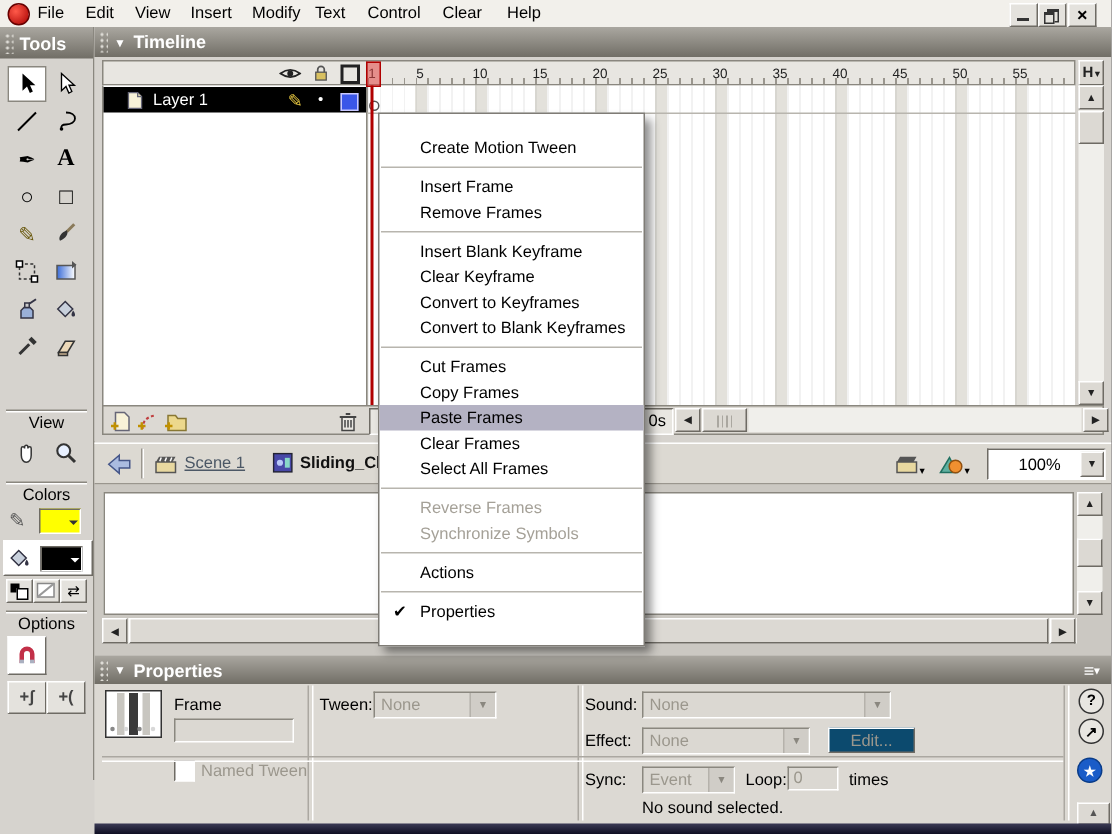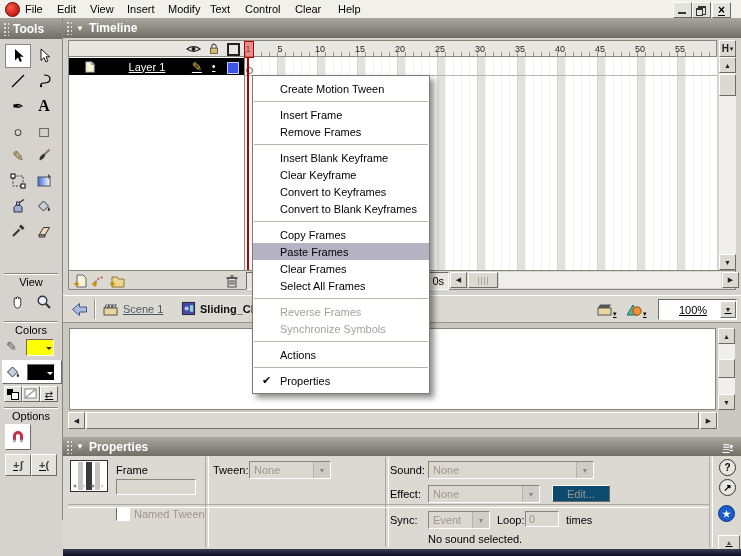--- a/index.html
+++ b/index.html
@@ -1,19 +1,19 @@
 <!DOCTYPE html>
 <html><head>
 <meta charset="utf-8">
 <style>
   html,body{margin:0;padding:0;background:#777;}
   #app{position:relative;width:741px;height:556px;background:#d6d3ce;
        font-family:"Liberation Sans",sans-serif;font-size:11px;color:#000;overflow:hidden;}
   .abs{position:absolute;}
-  .flex{display:flex;align-items:center;text-decoration:underline;}
+  .flex{display:flex;align-items:center;}
   
   .hdr{background:linear-gradient(#aaa7a0,#716e66);color:#fff;font-weight:bold;font-size:12px;
        display:flex;align-items:center;}
   .hdr .grip{width:6px;height:14px;margin:0 4px 0 3px;
        background-image:radial-gradient(#dedcd6 34%,transparent 40%);background-size:4px 4px;}
   .hdr .tri{font-size:8px;margin-right:5px;}
   
   .raised{border-top:1px solid #fff;border-left:1px solid #fff;border-right:1px solid #6e6b64;border-bottom:1px solid #6e6b64;}
   .sunken{border-top:1px solid #6e6b64;border-left:1px solid #6e6b64;border-right:1px solid #fff;border-bottom:1px solid #fff;}
   .sb-btn{background:#dcd9d3;display:flex;align-items:center;justify-content:center;font-size:7px;color:#222;box-sizing:border-box;}
@@ -28,21 +28,21 @@
        border-bottom:1px solid #fff;border-right:1px solid #fff;
        display:flex;align-items:center;box-sizing:border-box;color:#9b978d;}
   .cmb .val{padding-left:4px;flex:1;overflow:hidden;white-space:nowrap;}
   .cmb .ca{width:16px;align-self:stretch;background:#d0cdc7;display:flex;align-items:center;justify-content:center;
        font-size:7px;color:#8a877f;border-left:1px solid #b5b2ab;}
   .fld{background:#dbd8d2;box-sizing:border-box;border-top:1px solid #8a877f;border-left:1px solid #8a877f;
        border-bottom:1px solid #fff;border-right:1px solid #fff;font-family:"Liberation Sans",sans-serif;
        font-size:11px;color:#9b978d;padding:0 3px;}
   
   #ctx{left:252px;top:75px;width:176px;background:#fff;border:1px solid #7f7c76;
-       box-shadow:4px 4px 6px rgba(0,0,0,.45);padding:4px 0;z-index:50;}
+       box-shadow:4px 4px 6px rgba(0,0,0,.45);padding:14px 0;z-index:50;}
   .mi{height:17px;display:flex;align-items:center;padding-left:27px;white-space:nowrap;position:relative;}
   .mi.hl{background:#b4b2c3;}
   .mi.dis{color:#a5a198;}
   .mi .chk{position:absolute;left:9px;top:2px;font-size:11px;}
   .msep{height:1px;background:#b8b5ae;margin:4px 1px;}
   .lab{white-space:nowrap;}
   .dislab{color:#9b978d;white-space:nowrap;}
   .groove-v{width:2px;border-left:1px solid #aba8a1;border-right:1px solid #fff;}
   .groove-h{height:2px;border-top:1px solid #aba8a1;border-bottom:1px solid #fff;}
   .circ-ic{width:15px;height:15px;border:1px solid #333;border-radius:50%;display:flex;align-items:center;justify-content:center;
@@ -259,21 +259,21 @@
       <span class="abs" style="left:305px;top:3px;width:20px;text-align:center;">40</span>
       <span class="abs" style="left:345px;top:3px;width:20px;text-align:center;">45</span>
       <span class="abs" style="left:385px;top:3px;width:20px;text-align:center;">50</span>
       <span class="abs" style="left:425px;top:3px;width:20px;text-align:center;">55</span>
       <i class="abs" style="left:0;bottom:0;height:4px;width:100%;background:repeating-linear-gradient(90deg,#9a968e 0 1px,transparent 1px 8px);"></i>
     </div>
 
     <div class="abs" style="left:181px;top:23px;width:8px;height:15px;background:rgba(225,70,70,.55);border:1px solid #b00000;z-index:5;"></div>
     <div class="abs" style="left:184px;top:39px;width:2px;height:213px;background:#b00000;z-index:5;"></div>
 
-    <div class="abs" style="left:5px;top:39px;width:176px;height:213px;background:#fff;border-left:1px solid #8a877f;box-sizing:border-box;text-align:center;">
+    <div class="abs" style="left:5px;top:39px;width:176px;height:213px;background:#fff;border-left:1px solid #8a877f;box-sizing:border-box;">
       <div class="abs flex" style="left:0;top:1px;width:176px;height:17px;background:#000;color:#fff;">
         <svg style="margin-left:14px;" width="14" height="14" viewBox="0 0 16 16">
             <path d="M3 2 h7 l3 3 v9 h-10 z" fill="#f8f2d8" stroke="#667"></path>
             <path d="M10 2 v3 h3" fill="#e0d8b0" stroke="#667"></path>
           </svg>
         <span style="margin-left:5px;flex:1;">Layer 1</span>
         <span style="color:#e8c840;font-size:12px;margin-right:10px;">✎</span>
         <span style="margin-right:14px;font-size:10px;">•</span>
         <span style="margin-right:12px;font-size:10px;">•</span>
         <span class="abs" style="right:6px;top:4px;width:10px;height:10px;background:#3a56e8;border:1px solid #c8c8ff;"></span>
@@ -501,20 +501,23 @@
         <span class="lab">Clear Keyframe</span>
       </div>
     <div class="mi">
         <span class="lab">Convert to Keyframes</span>
       </div>
     <div class="mi">
         <span class="lab">Convert to Blank Keyframes</span>
       </div>
     <div class="msep"></div>
     <div class="mi">
+        <span class="lab">Cut Frames</span>
+      </div>
+    <div class="mi">
         <span class="lab">Copy Frames</span>
       </div>
     <div class="mi hl">
         <span class="lab">Paste Frames</span>
       </div>
     <div class="mi">
         <span class="lab">Clear Frames</span>
       </div>
     <div class="mi">
         <span class="lab">Select All Frames</span>

